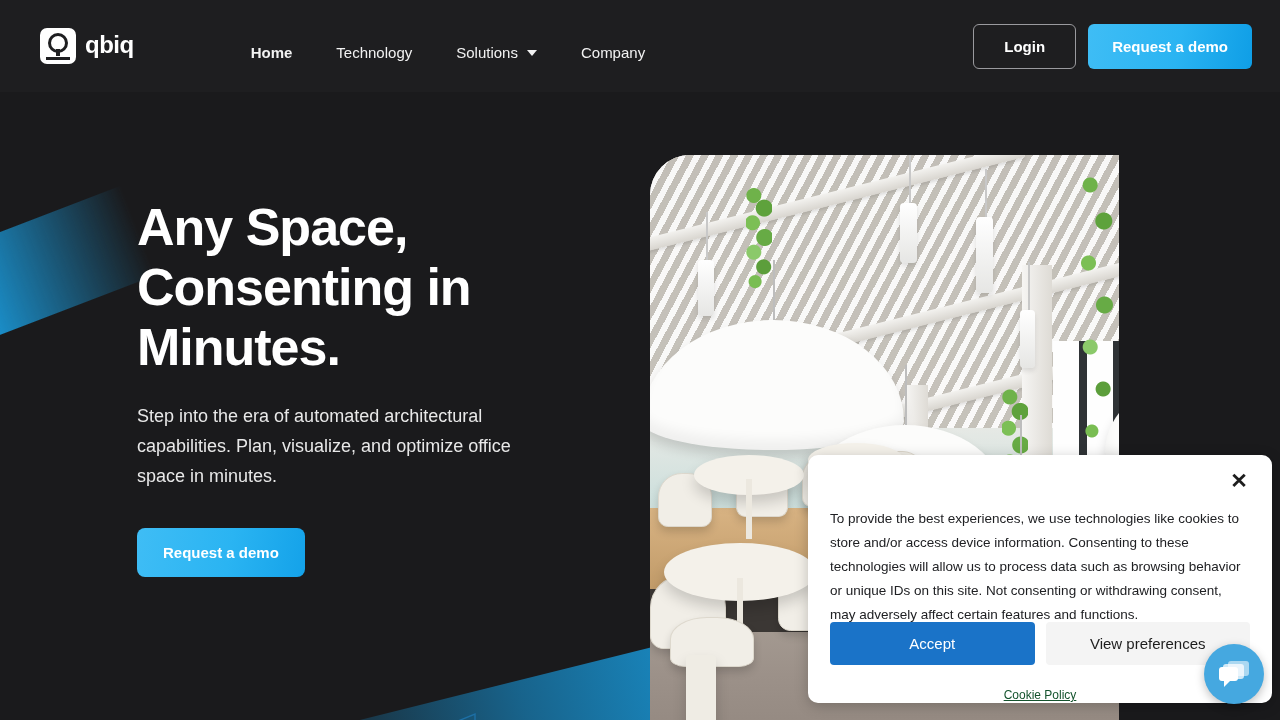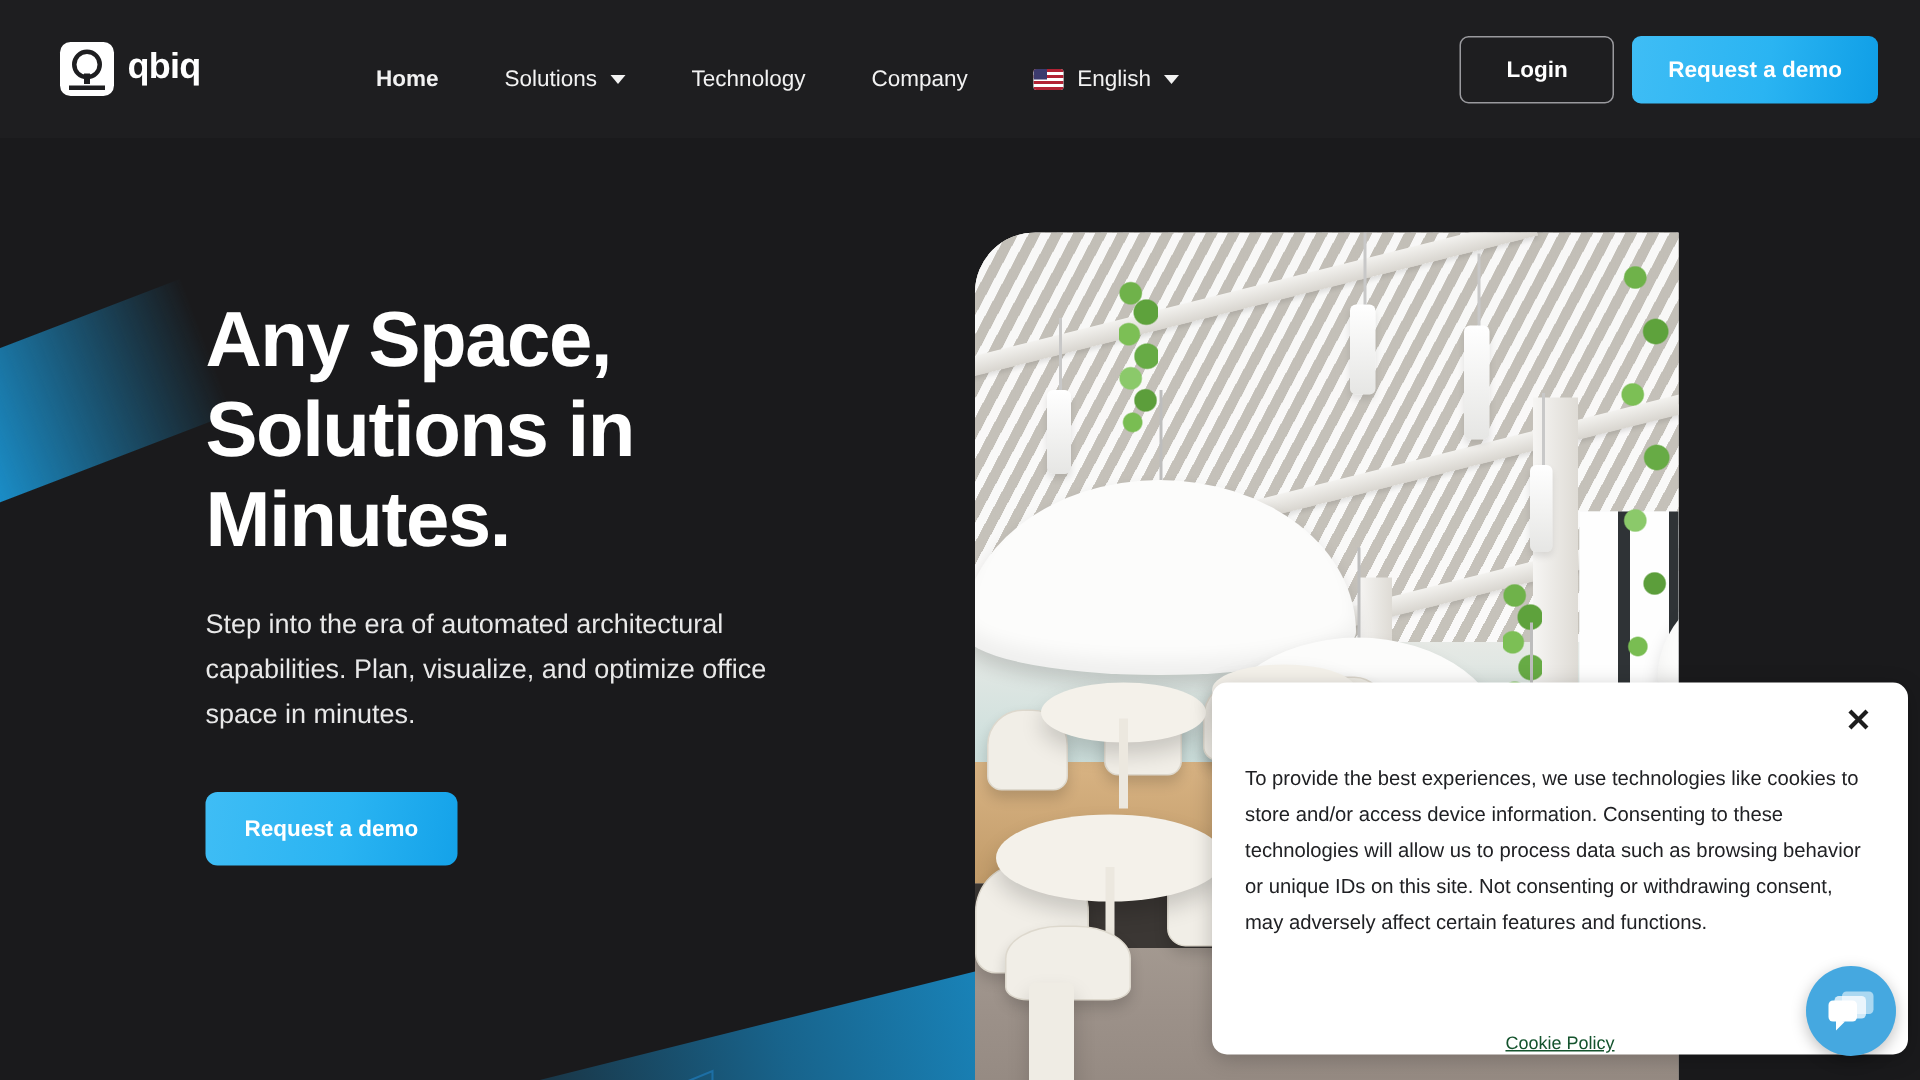--- a/index.html
+++ b/index.html
@@ -468,36 +468,28 @@
         <div class="base"></div>
       </div>
       <div id="logo-text">qbiq</div>
     </div>
 
     <nav id="nav">
       <div class="nav-item active">
         <span>Home</span>
       </div>
       <div class="nav-item">
+        <span>Technology</span>
+      </div>
+      <div class="nav-item">
         <span>Solutions</span>
         <span class="caret"></span>
       </div>
       <div class="nav-item">
-        <span>Technology</span>
-      </div>
-      <div class="nav-item">
         <span>Company</span>
-      </div>
-      <div class="nav-item">
-        <span class="flag">
-          <span class="stripes"></span>
-            <span class="canton"></span>
-        </span>
-        <span>English</span>
-        <span class="caret"></span>
       </div>
     </nav>
 
     <div id="header-actions">
       <button id="login-btn">Login</button>
       <button id="demo-btn-header">Request a demo</button>
     </div>
   </div>
 
   <div id="hero">
@@ -562,32 +554,36 @@
       <div class="cafe-table" style="left:14px; top:388px; width:152px; height:58px;">
           <span class="leg"></span>
         </div>
       <div class="cafe-chair" style="left:20px; top:462px; width:84px; height:50px;"></div>
       <div class="cafe-table" style="left:36px; top:500px; width:30px; height:110px; border-radius:4px; background:#efece4;"></div>
     </div>
 
     <div id="hero-copy">
       <h1 id="headline">
         <span>Any Space,</span><br>
-        <span>Solutions in</span><br>
+        <span>Consenting in</span><br>
         <span>Minutes.</span>
       </h1>
       <p id="subhead">Step into the era of automated architectural capabilities. Plan, visualize, and optimize office space in minutes.</p>
       <button id="demo-btn-hero">Request a demo</button>
     </div>
 
   </div>
 
   <div id="cookie-dialog">
     <button id="cookie-close">✕</button>
     <p id="cookie-text">To provide the best experiences, we use technologies like cookies to store and/or access device information. Consenting to these technologies will allow us to process data such as browsing behavior or unique IDs on this site. Not consenting or withdrawing consent, may adversely affect certain features and functions.</p>
+    <div id="cookie-actions">
+      <button id="accept-btn">Accept</button>
+      <button id="preferences-btn">View preferences</button>
+    </div>
     <a id="cookie-policy">Cookie Policy</a>
   </div>
 
   <div id="chat-widget">
     <svg width="34" height="30" viewBox="0 0 34 30">
       <rect x="11" y="2" width="21" height="15" rx="3" fill="#ffffff" opacity="0.55"></rect>
       <rect x="6" y="5" width="21" height="15" rx="3" fill="#ffffff" opacity="0.75"></rect>
       <rect x="2" y="8" width="19" height="14" rx="3" fill="#ffffff"></rect>
       <polygon points="7,21 7,28 13,22" fill="#ffffff"></polygon>
     </svg>

